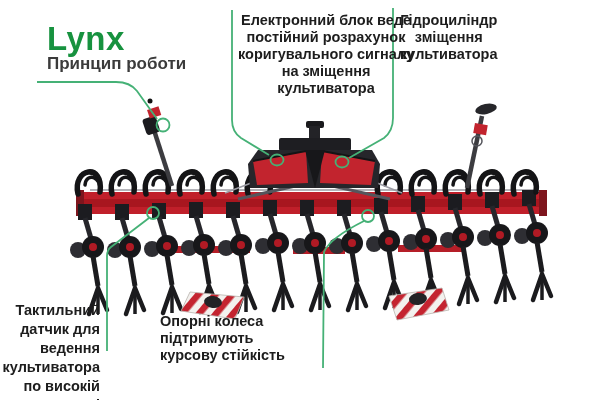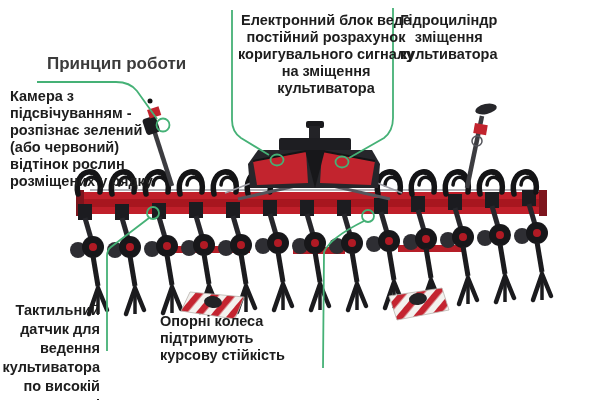--- a/index.html
+++ b/index.html
@@ -128,28 +128,23 @@
       <ellipse cx="277" cy="160" rx="6.5" ry="5.5"></ellipse>
       <path d="M393,8 L393,118 Q393,131 384,138 L349,158"></path>
       <ellipse cx="342" cy="162" rx="6.5" ry="5.5"></ellipse>
       <path d="M149,218 L111,247 Q107,250 107,256 L107,351"></path>
       <circle cx="153" cy="213" r="6"></circle>
       <path d="M364,221 Q330,238 324,252 L323,368"></path>
       <circle cx="368" cy="216" r="6"></circle>
     </g>
   </svg>
 
+  <div class="title">Lynx</div>
   <div class="subtitle">Принцип роботи</div>
 
-  <div class="ann ann-camera">Камера з
-підсвічуванням -
-розпізнає зелений
-(або червоний)
-відтінок рослин
-розміщених у рядку</div>
   <div class="ann ann-electronic">Електронний блок веде
 постійний розрахунок
 коригувального сигналу
 на зміщення
 культиватора</div>
   <div class="ann ann-hydraulic">Гідроциліндр
 зміщення
 культиватора</div>
   <div class="ann ann-tactile">Тактильний
 датчик для

